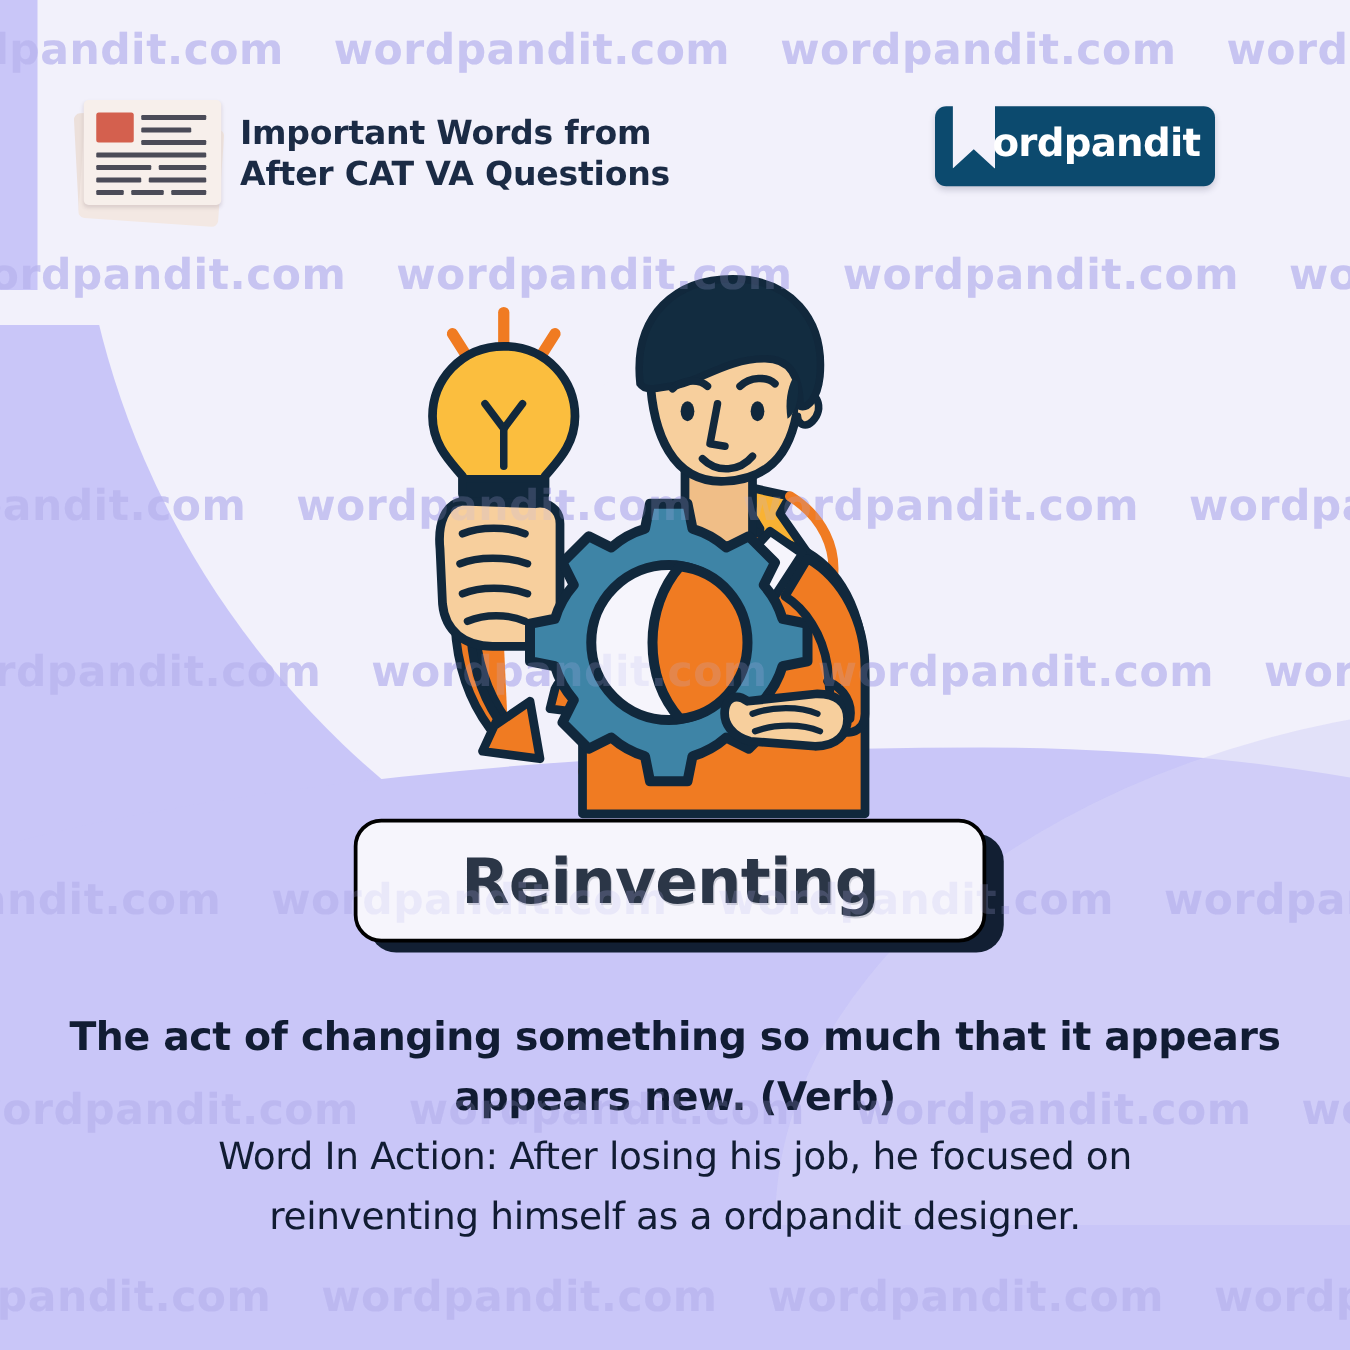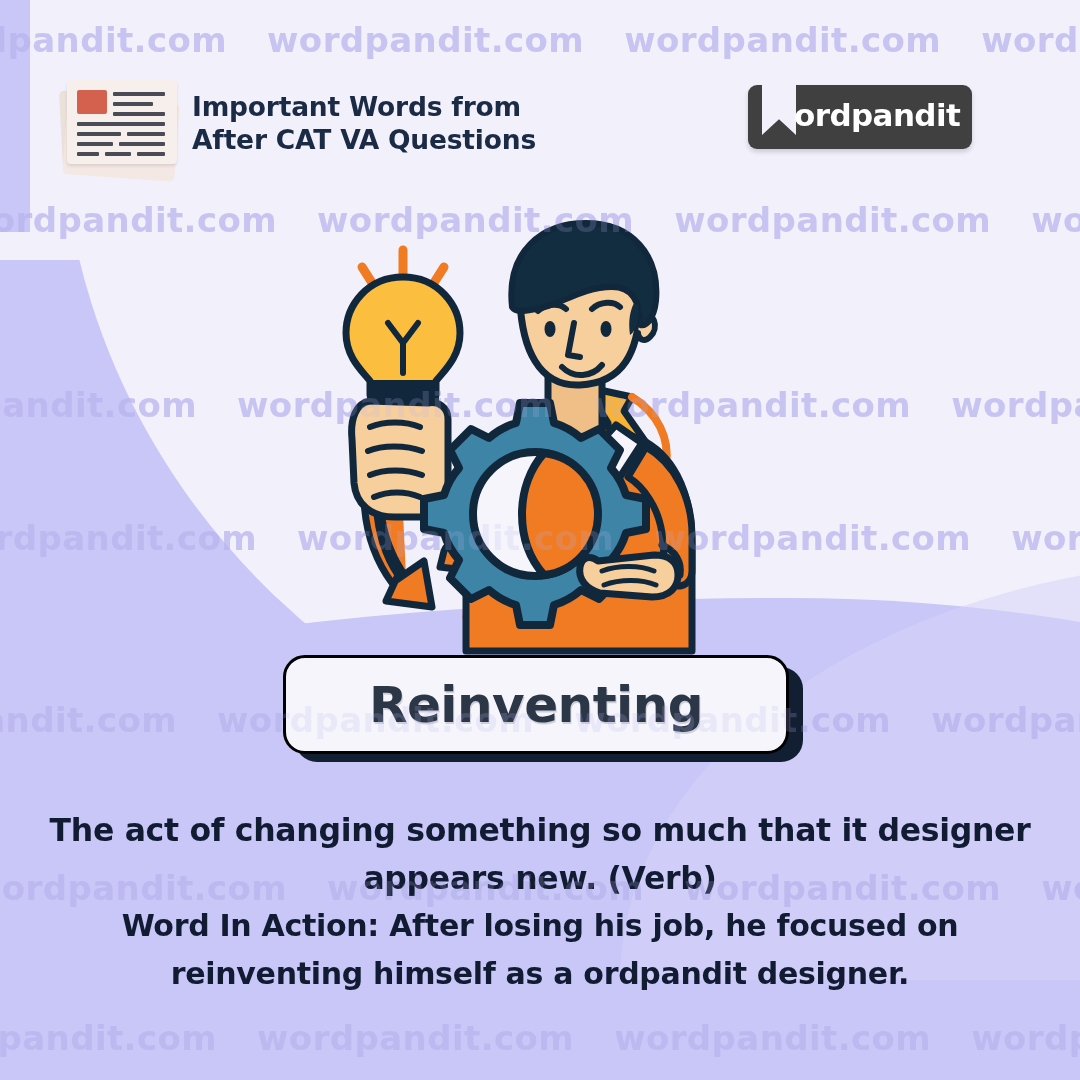--- a/index.html
+++ b/index.html
@@ -84,21 +84,21 @@
 
   .header-title{
     position:absolute;left:192px;top:90px;
     font-family:"DejaVu Sans", sans-serif;
     font-weight:700;font-size:26.5px;line-height:33px;
     color:#1b2b45;letter-spacing:-.2px;
   }
 
   .logo{
     position:absolute;left:748px;top:85px;width:224px;height:64px;
-    background:#404040;border-radius:9px;
+    background:#0c4a6e;border-radius:9px;
     box-shadow:0 3px 5px rgba(60,60,90,.22);
   }
   .logo-mark{
     position:absolute;left:14px;top:-6px;width:34px;height:56px;
     background:#f2f1fb;
     clip-path:polygon(0 0,100% 0,100% 100%,50% 72%,0 100%);
   }
   .logo-text{
     position:absolute;left:46px;top:12px;
     font-family:"DejaVu Sans", sans-serif;
@@ -129,21 +129,21 @@
   
   .defn{
     position:absolute;left:40px;top:806px;width:1000px;text-align:center;
     font-family:"DejaVu Sans", sans-serif;
     font-weight:700;color:#111c33;
   }
   .defn-line{font-size:31.5px;line-height:48px;letter-spacing:-.3px;}
   .usage{
     position:absolute;left:60px;top:902px;width:960px;text-align:center;
     font-family:"DejaVu Sans", sans-serif;
-    font-weight:700;color:#111c33;
+    font-weight:400;color:#111c33;
     font-size:30px;line-height:48px;letter-spacing:-.3px;
   }
 </style>
 </head>
 <body>
 
 <div id="stage">
 
   <div class="bg-base"></div>
   <div class="bg-blob"></div>
@@ -285,21 +285,21 @@
   </div>
 
   <div class="word-card-wrap">
     <div class="word-card-shadow"></div>
     <div class="word-card">
       <div class="word-card-text">Reinventing</div>
     </div>
   </div>
 
   <div class="defn">
-    <div class="defn-line">The act of changing something so much that it designer</div>
+    <div class="defn-line">The act of changing something so much that it appears</div>
     <div class="defn-line">appears new. (Verb)</div>
   </div>
 
   <div class="usage">
     <div>Word In Action: After losing his job, he focused on</div>
     <div>reinventing himself as a ordpandit designer.</div>
   </div>
 
   <div class="wm-layer" id="wm-over">
       <div class="wm-row" style="top: 20px; left: -90px; color: rgb(185, 181, 239); opacity: 0.2;"><span>wordpandit.com</span><span>wordpandit.com</span><span>wordpandit.com</span><span>wordpandit.com</span></div>

